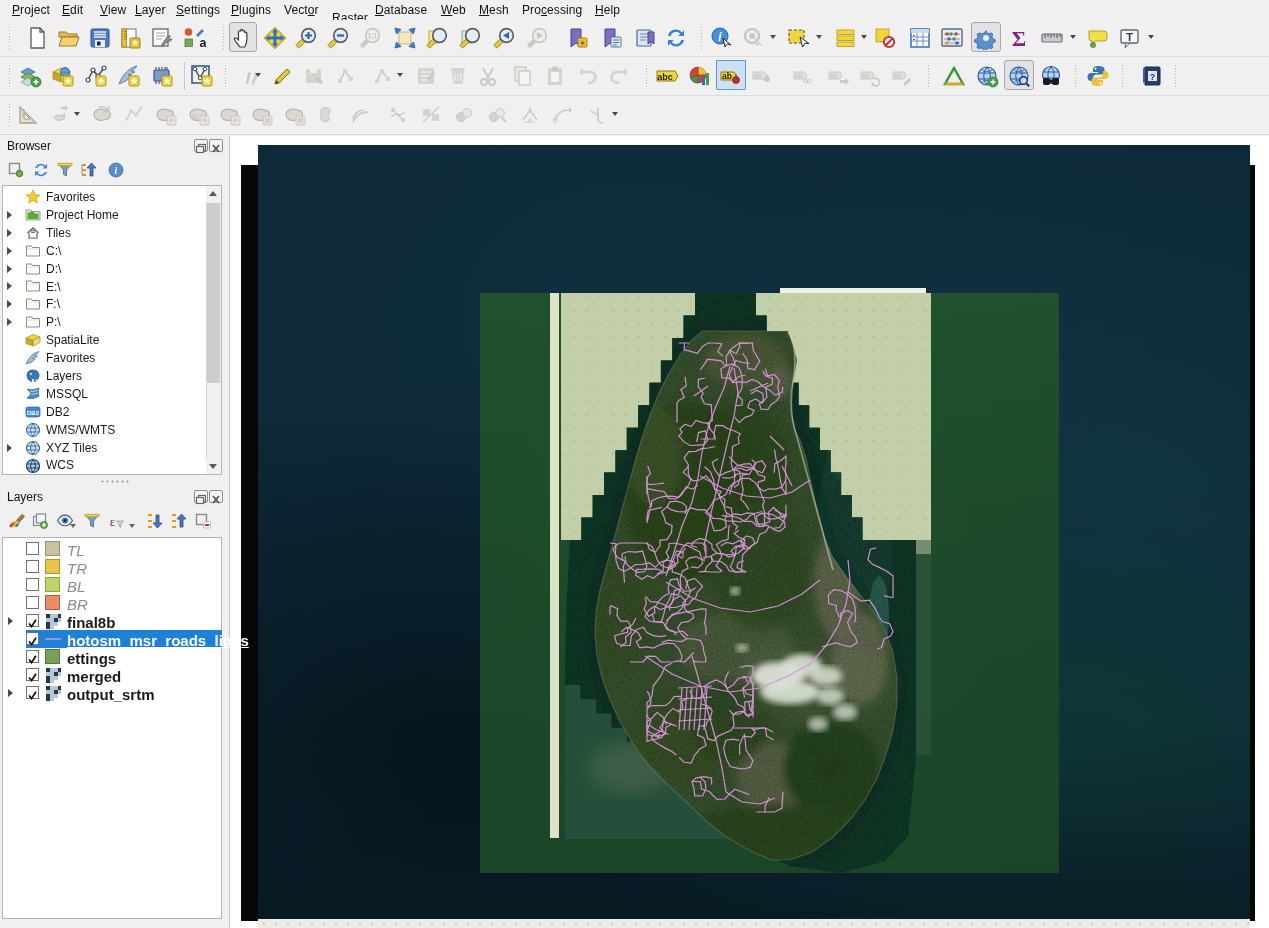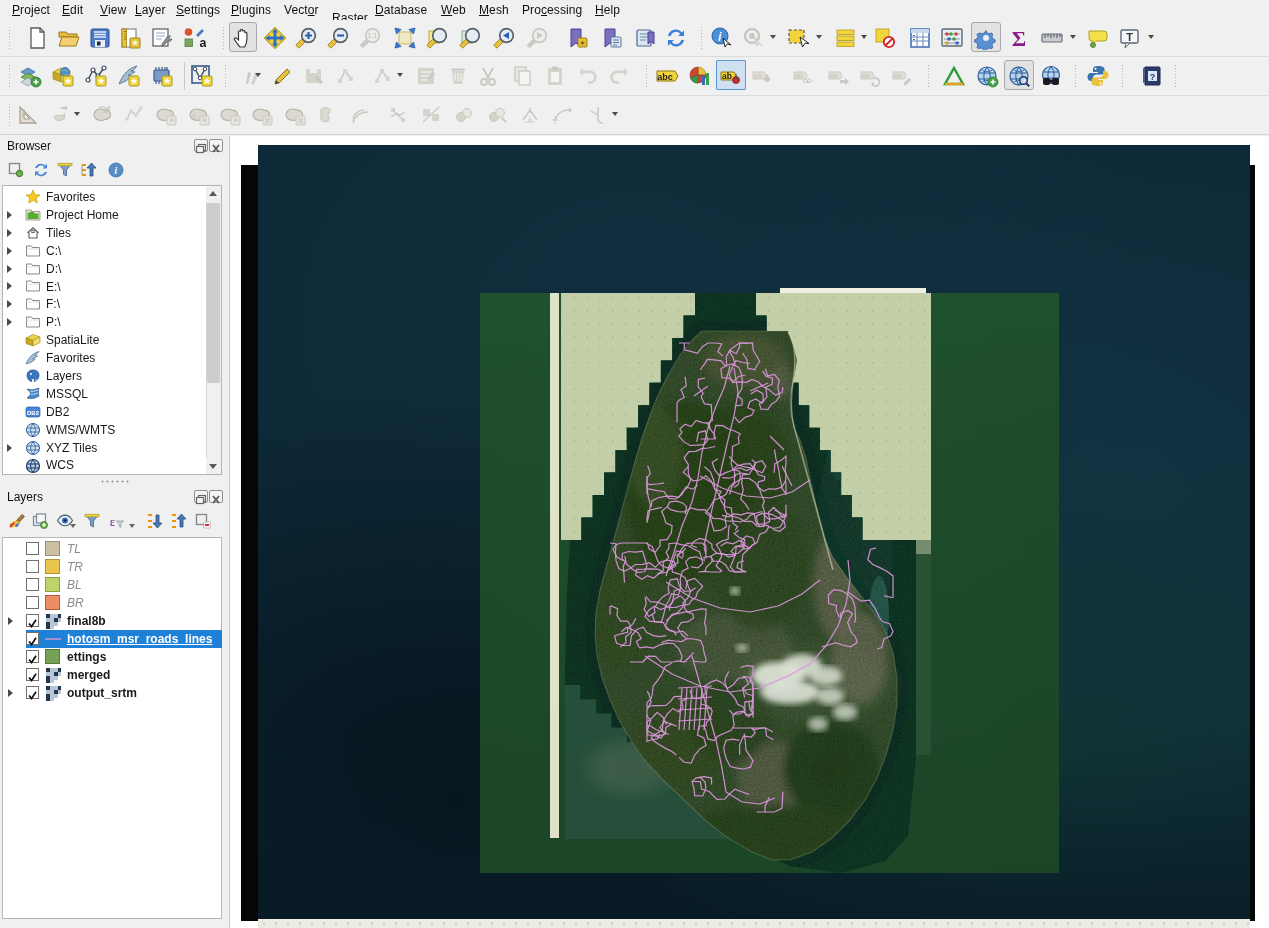--- a/index.html
+++ b/index.html
@@ -16,21 +16,21 @@
 .panel-title{position:absolute;font-size:12px;color:#111}
 .pbtn{position:absolute;width:14px;height:13px;border:1px solid #8f8f8f;border-radius:2px;background:#f4f4f4}
 .tree{position:absolute;background:#fff;border:1px solid #b4b4b4}
 .trow{position:absolute;font-size:12px;color:#1a1a1a;white-space:nowrap}
 .scroll{position:absolute;background:#f0f0f0;border-left:1px solid #d4d4d4}
 .sbtn{position:absolute;width:15px;height:16px;background:#f0f0f0}
 .arr-u{position:absolute;width:0;height:0;border-left:4px solid transparent;border-right:4px solid transparent;border-bottom:5px solid #5a5a5a}
 .arr-d{position:absolute;width:0;height:0;border-left:4px solid transparent;border-right:4px solid transparent;border-top:5px solid #5a5a5a}
 .exp{position:absolute;width:0;height:0;border-top:4px solid transparent;border-bottom:4px solid transparent;border-left:5px solid #4a4a4a}
 .cb{position:absolute;width:13px;height:13px;border:1px solid #707070;background:#fff}
-.lrow{position:absolute;font-size:12px;white-space:nowrap}
+.lrow{position:absolute;font-size:15px;white-space:nowrap}
 </style></head><body>
 <div class="menubar">
     <span style="position:absolute;left:12px;top:3px;padding:0"><u>P</u>roject</span>
     <span style="position:absolute;left:62px;top:3px;padding:0"><u>E</u>dit</span>
     <span style="position:absolute;left:100px;top:3px;padding:0"><u>V</u>iew</span>
     <span style="position:absolute;left:135px;top:3px;padding:0"><u>L</u>ayer</span>
     <span style="position:absolute;left:176px;top:3px;padding:0"><u>S</u>ettings</span>
     <span style="position:absolute;left:231px;top:3px;padding:0"><u>P</u>lugins</span>
     <span style="position:absolute;left:284px;top:3px;padding:0">Vect<u>o</u>r</span>
     <span style="position:absolute;left:332px;top:11px;padding:0"><u>R</u>aster</span>

